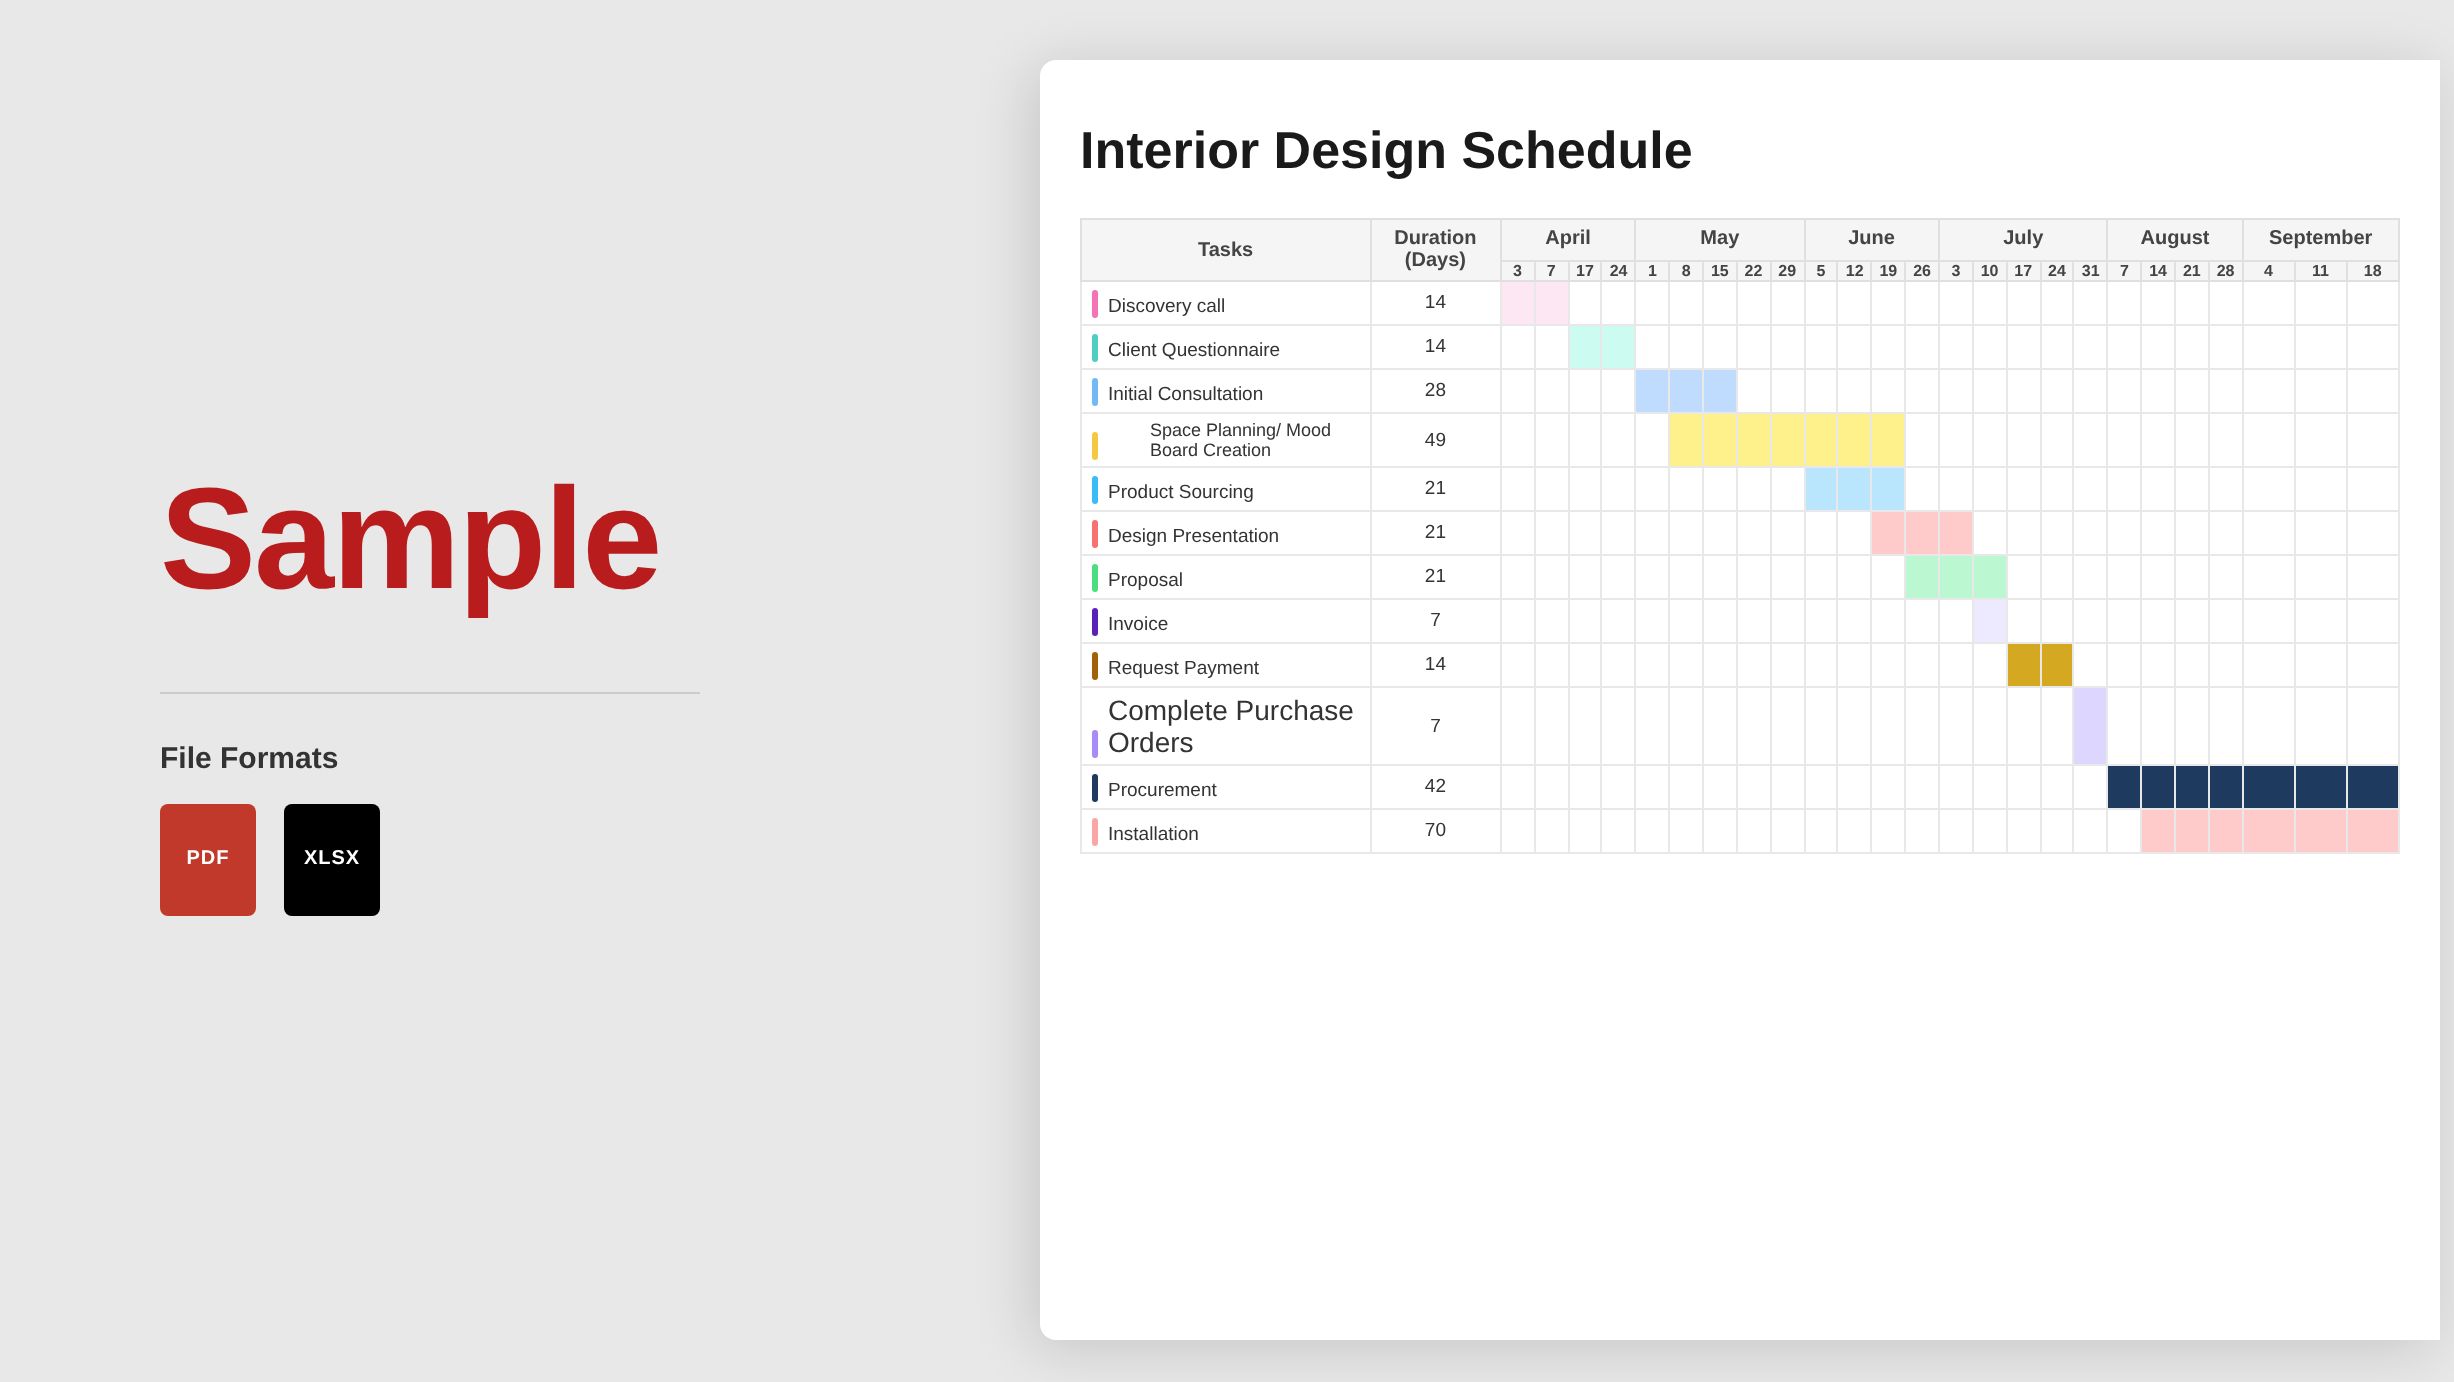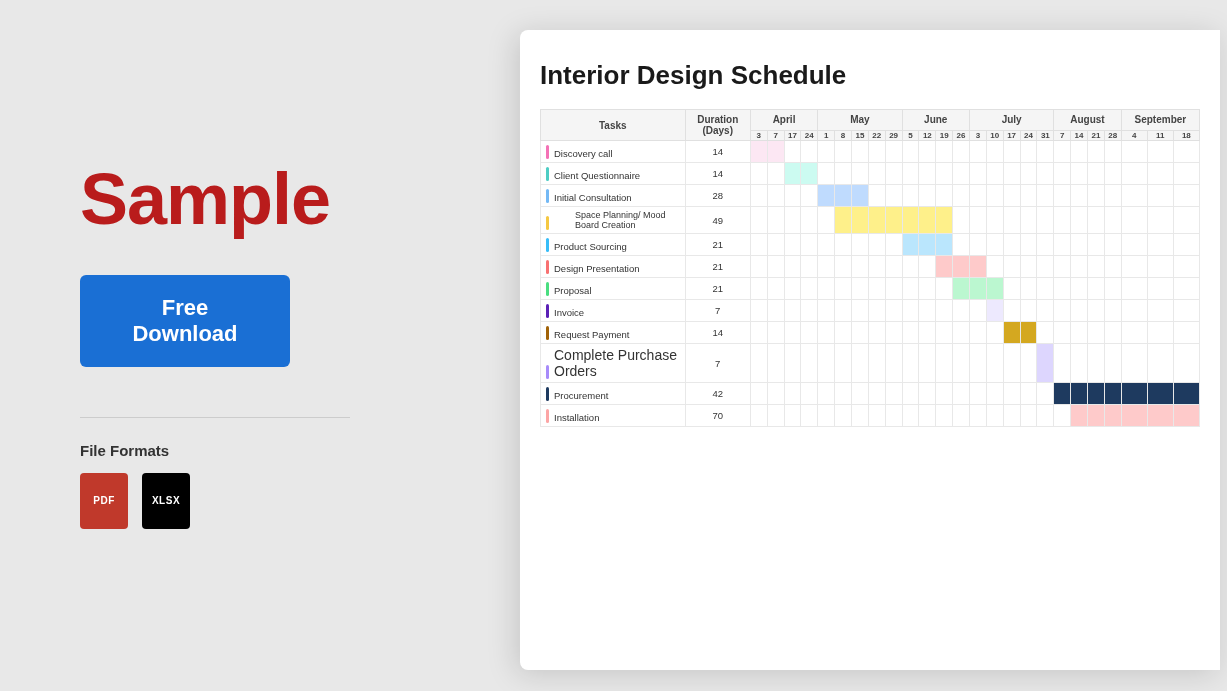--- a/index.html
+++ b/index.html
@@ -229,21 +229,20 @@
     .tc-navy { background: #1e3a5f; }
     .tc-salmon { background: #fca5a5; }
   </style>
 </head>
 <body>
 
 <div class="left-panel">
   <div class="main-title">
     <span>Sample</span><br>
   </div>
-  <button class="download-btn">Free Download</button>
   <div class="divider"></div>
   <div class="file-formats-label">File Formats</div>
   <div class="file-icons">
     <div class="file-icon pdf-icon">
       <span class="file-icon-text">PDF</span>
     </div>
     <div class="file-icon xlsx-icon">
       <span class="file-icon-text">XLSX</span>
     </div>
   </div>

